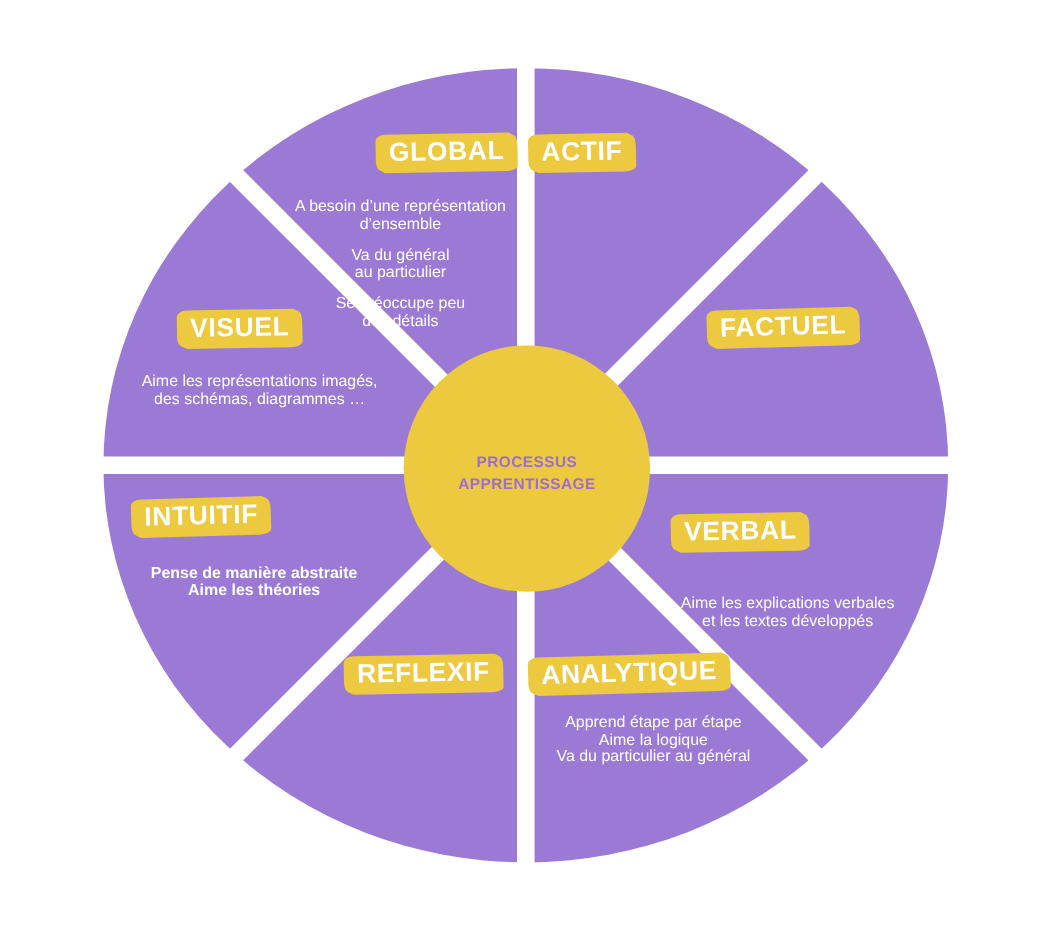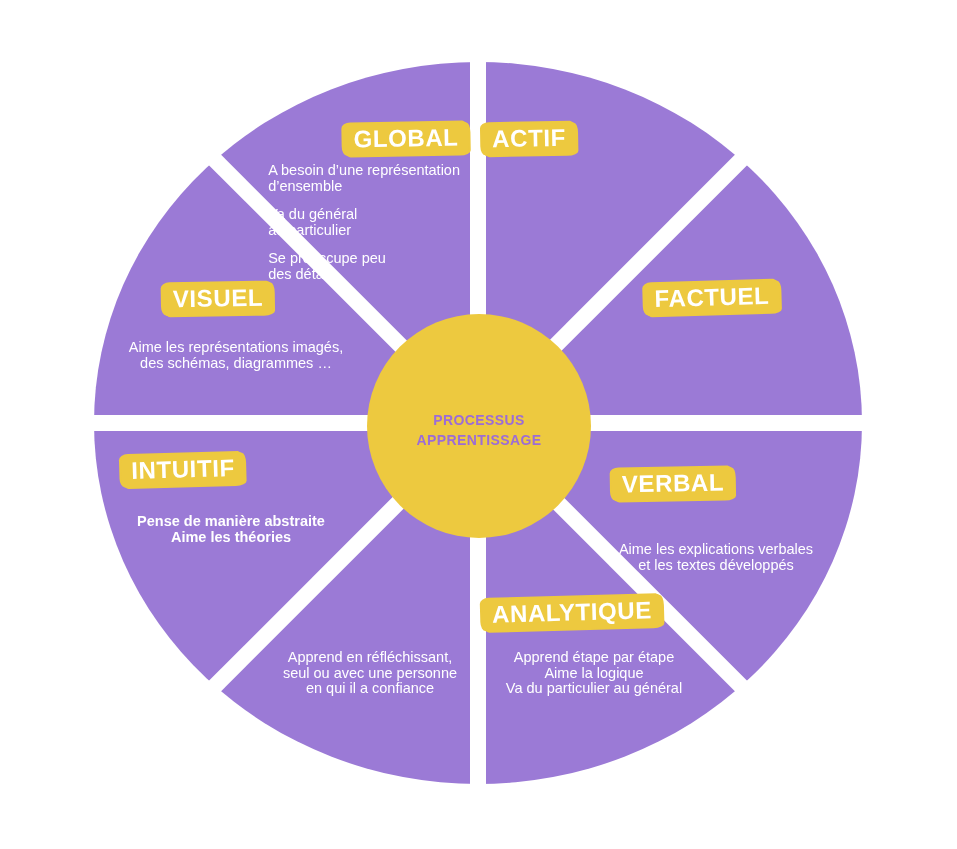--- a/index.html
+++ b/index.html
@@ -26,21 +26,21 @@
   .rot-a{transform:rotate(-1deg);}
   .rot-b{transform:rotate(-1.6deg);}
   
   .seg-body{
     position:absolute;z-index:2;color:#fff;
     font-size:14.5px;line-height:15.5px;white-space:nowrap;
   }
   .seg-body .para{margin-bottom:13px;}
   .seg-body .para:last-child{margin-bottom:0;}
   .align-c{transform:translateX(-50%);text-align:center;}
-  #global-body{right:497px;top:163px;text-align:left;}
+  #global-body{right:497px;top:181px;text-align:center;}
   #actif-body{left:498px;top:173px;text-align:left;}
   #factuel-body{left:725px;top:340px;}
   #verbal-body{left:716px;top:514px;margin-top:28px;}
   #analytique-body{left:594px;top:650px;}
   #reflexif-body{left:370px;top:650px;}
   #intuitif-body{left:231px;top:514px;font-weight:bold;}
   #visuel-body{left:236px;top:340px;}
   #global-label{left:406px;top:139px;}
   #actif-label{left:529px;top:139px;}
   #factuel-label{left:712px;top:298px;}
@@ -117,26 +117,22 @@
     <span class="hl rot-b">ANALYTIQUE</span>
   </div>
   <div class="seg-body align-c" id="analytique-body">
     <div class="para">
       <div>Apprend étape par étape</div>
       <div>Aime la logique</div>
       <div>Va du particulier au général</div>
     </div>
   </div>
 
-  <div class="seg-body align-c" id="reflexif-body">
-    <div class="para">
-      <div>Apprend en réfléchissant,</div>
-      <div>seul ou avec une personne</div>
-      <div>en qui il a confiance</div>
-    </div>
+  <div class="seg-label" id="reflexif-label">
+    <span class="hl rot-a">REFLEXIF</span>
   </div>
 
   <div class="seg-label" id="intuitif-label">
     <span class="hl rot-b">INTUITIF</span>
   </div>
   <div class="seg-body align-c" id="intuitif-body">
     <div class="para">
       <div>Pense de manière abstraite</div>
       <div>Aime les théories</div>
     </div>

